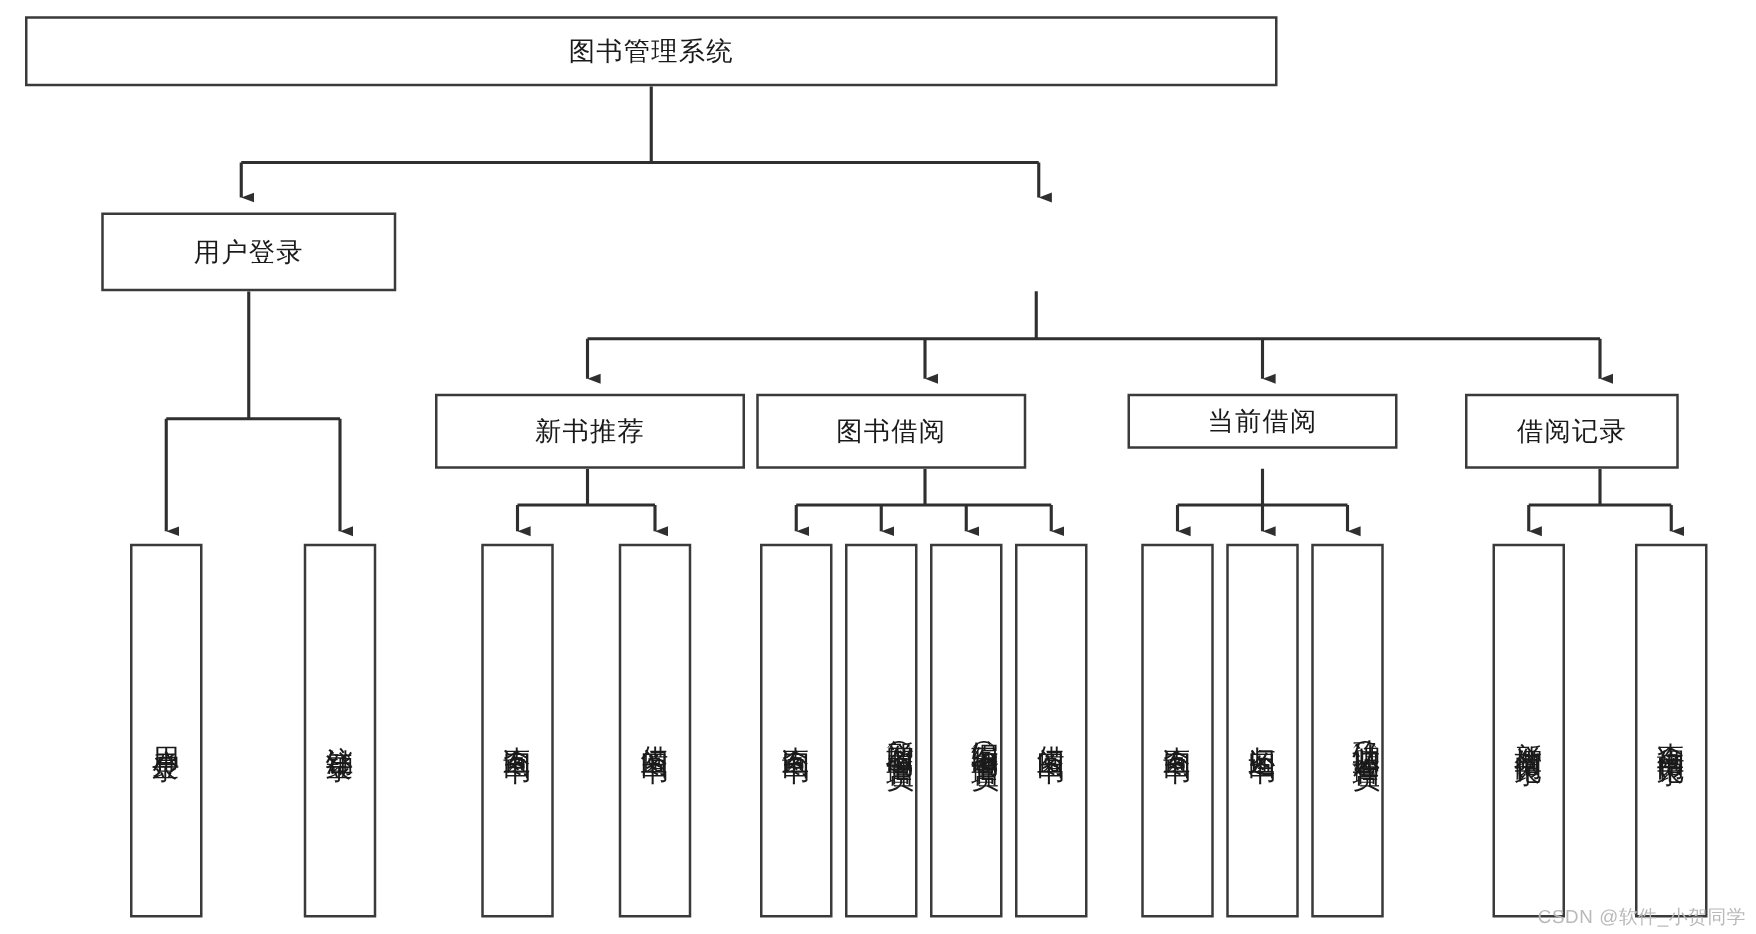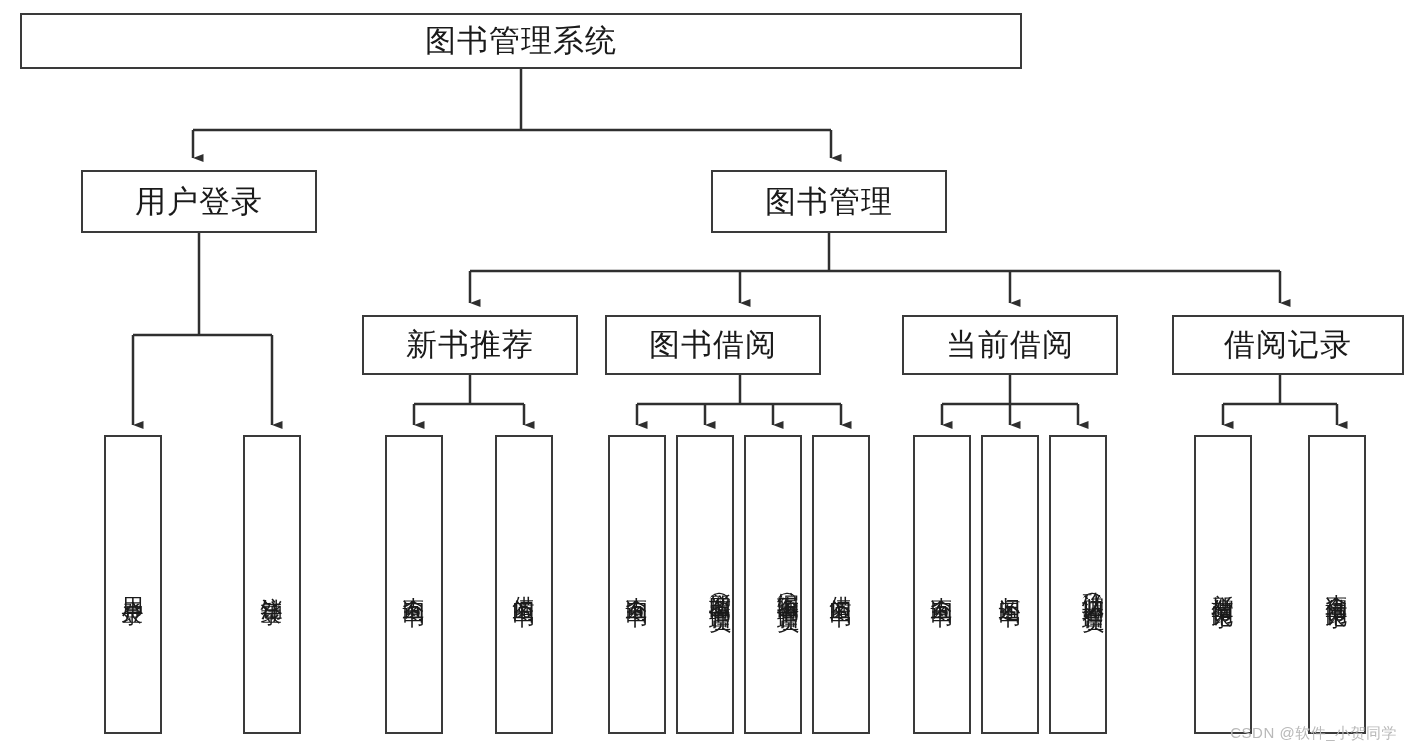--- a/index.html
+++ b/index.html
@@ -1,21 +1,21 @@
 <!DOCTYPE html>
 <html><head>
 <meta charset="utf-8">
 <style>
   html,body{margin:0;padding:0;background:#ffffff;}
   body{width:1405px;height:747px;font-family:"Liberation Sans","DejaVu Sans",sans-serif;}
   #stage{position:relative;width:1405px;height:747px;overflow:hidden;background:#fff;}
   svg#wires{position:absolute;left:0;top:0;width:1405px;height:747px;}
   .node{position:absolute;box-sizing:border-box;background:#ffffff;border:2.5px solid #3a3a3a;
         display:flex;align-items:center;justify-content:center;color:#1a1a1a;}
-  .node.h{font-size:31px;letter-spacing:1px;}
+  .node.h{font-size:21px;letter-spacing:1px;}
   .node.v{writing-mode:vertical-rl;text-orientation:upright;font-size:22px;letter-spacing:3px;
           align-items:flex-start;justify-content:center;padding-top:6px;line-height:1.05;}
   .node.v.mid{align-items:center;padding-top:0;}
   .node.v span{display:block;}
   .watermark{position:absolute;right:8px;bottom:4px;font-size:15px;color:#b9b9b9;
              letter-spacing:0.5px;white-space:nowrap;}
 </style>
 </head>
 <body>
 
@@ -71,34 +71,31 @@
     </g>
   </svg>
 
   <div class="node h" style="left:20px;top:13px;width:1002px;height:56px;">
     <span>图书管理系统</span>
   </div>
 
   <div class="node h" style="left:81px;top:170px;width:236px;height:63px;">
     <span>用户登录</span>
   </div>
-  <div class="node h" style="left:711px;top:170px;width:236px;height:63px;">
-    <span>图书管理</span>
-  </div>
 
-  <div class="node h" style="left:362px;top:315px;width:216px;height:60px;text-align:right;">
+  <div class="node h" style="left:348px;top:315px;width:248px;height:60px;text-align:right;">
     <span>新书推荐</span>
   </div>
   <div class="node h" style="left:605px;top:315px;width:216px;height:60px;">
     <span>图书借阅</span>
   </div>
-  <div class="node h" style="left:902px;top:315px;width:216px;height:60px;">
+  <div class="node h" style="left:902px;top:315px;width:216px;height:44px;">
     <span>当前借阅</span>
   </div>
-  <div class="node h" style="left:1172px;top:315px;width:232px;height:60px;">
+  <div class="node h" style="left:1172px;top:315px;width:171px;height:60px;">
     <span>借阅记录</span>
   </div>
 
   <div class="node v mid" style="left:104px;top:435px;width:58px;height:299px;">
     <span>用户登录</span>
   </div>
   <div class="node v mid" style="left:243px;top:435px;width:58px;height:299px;">
     <span>注销登录</span>
   </div>
 

